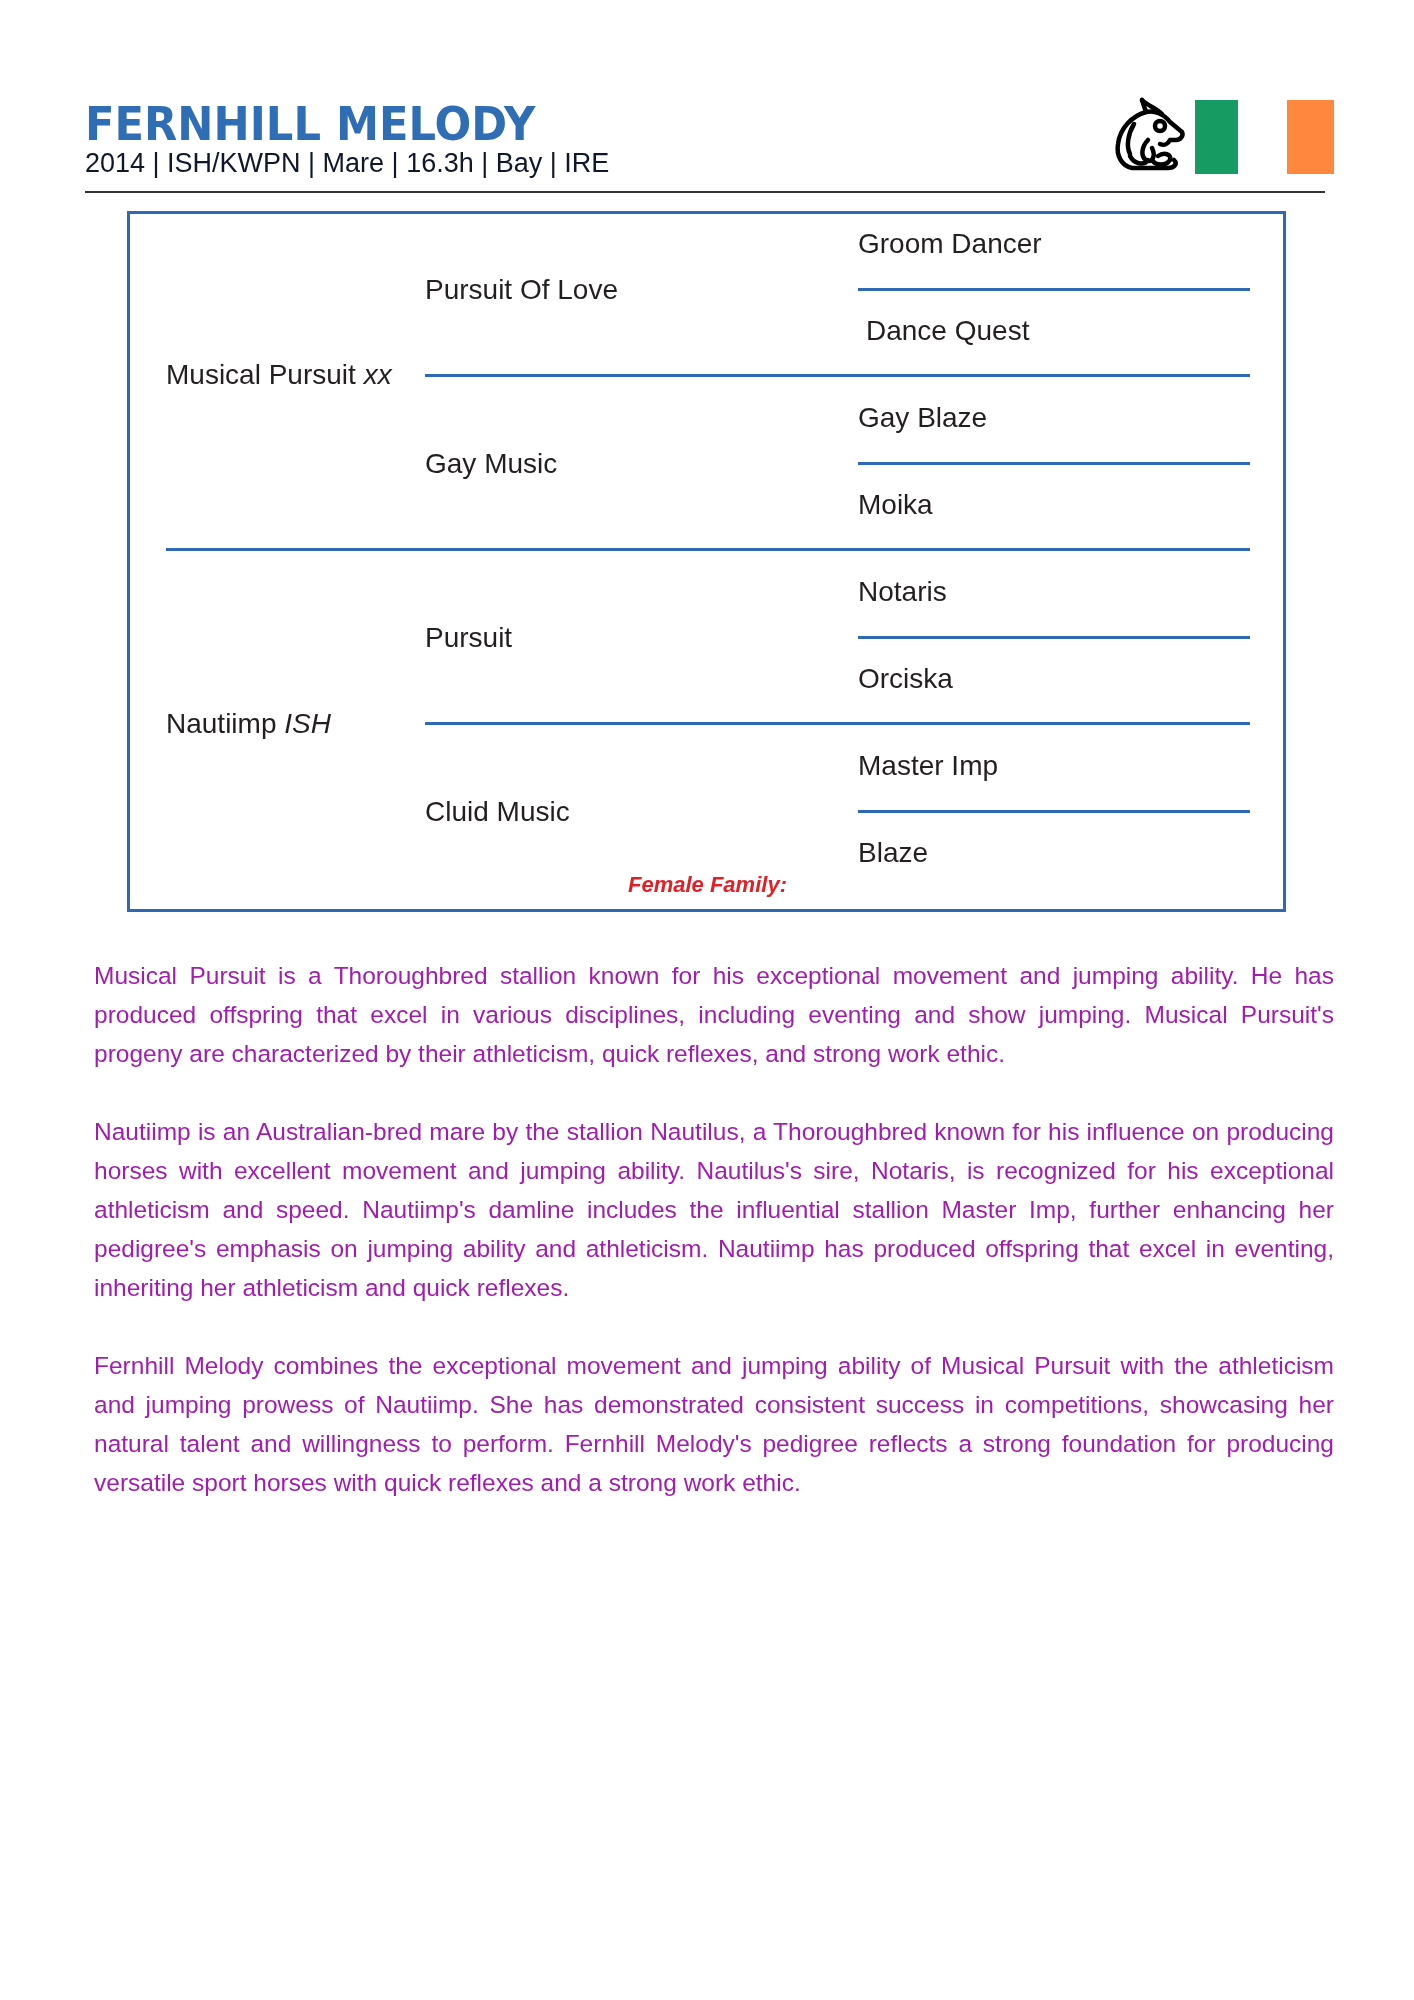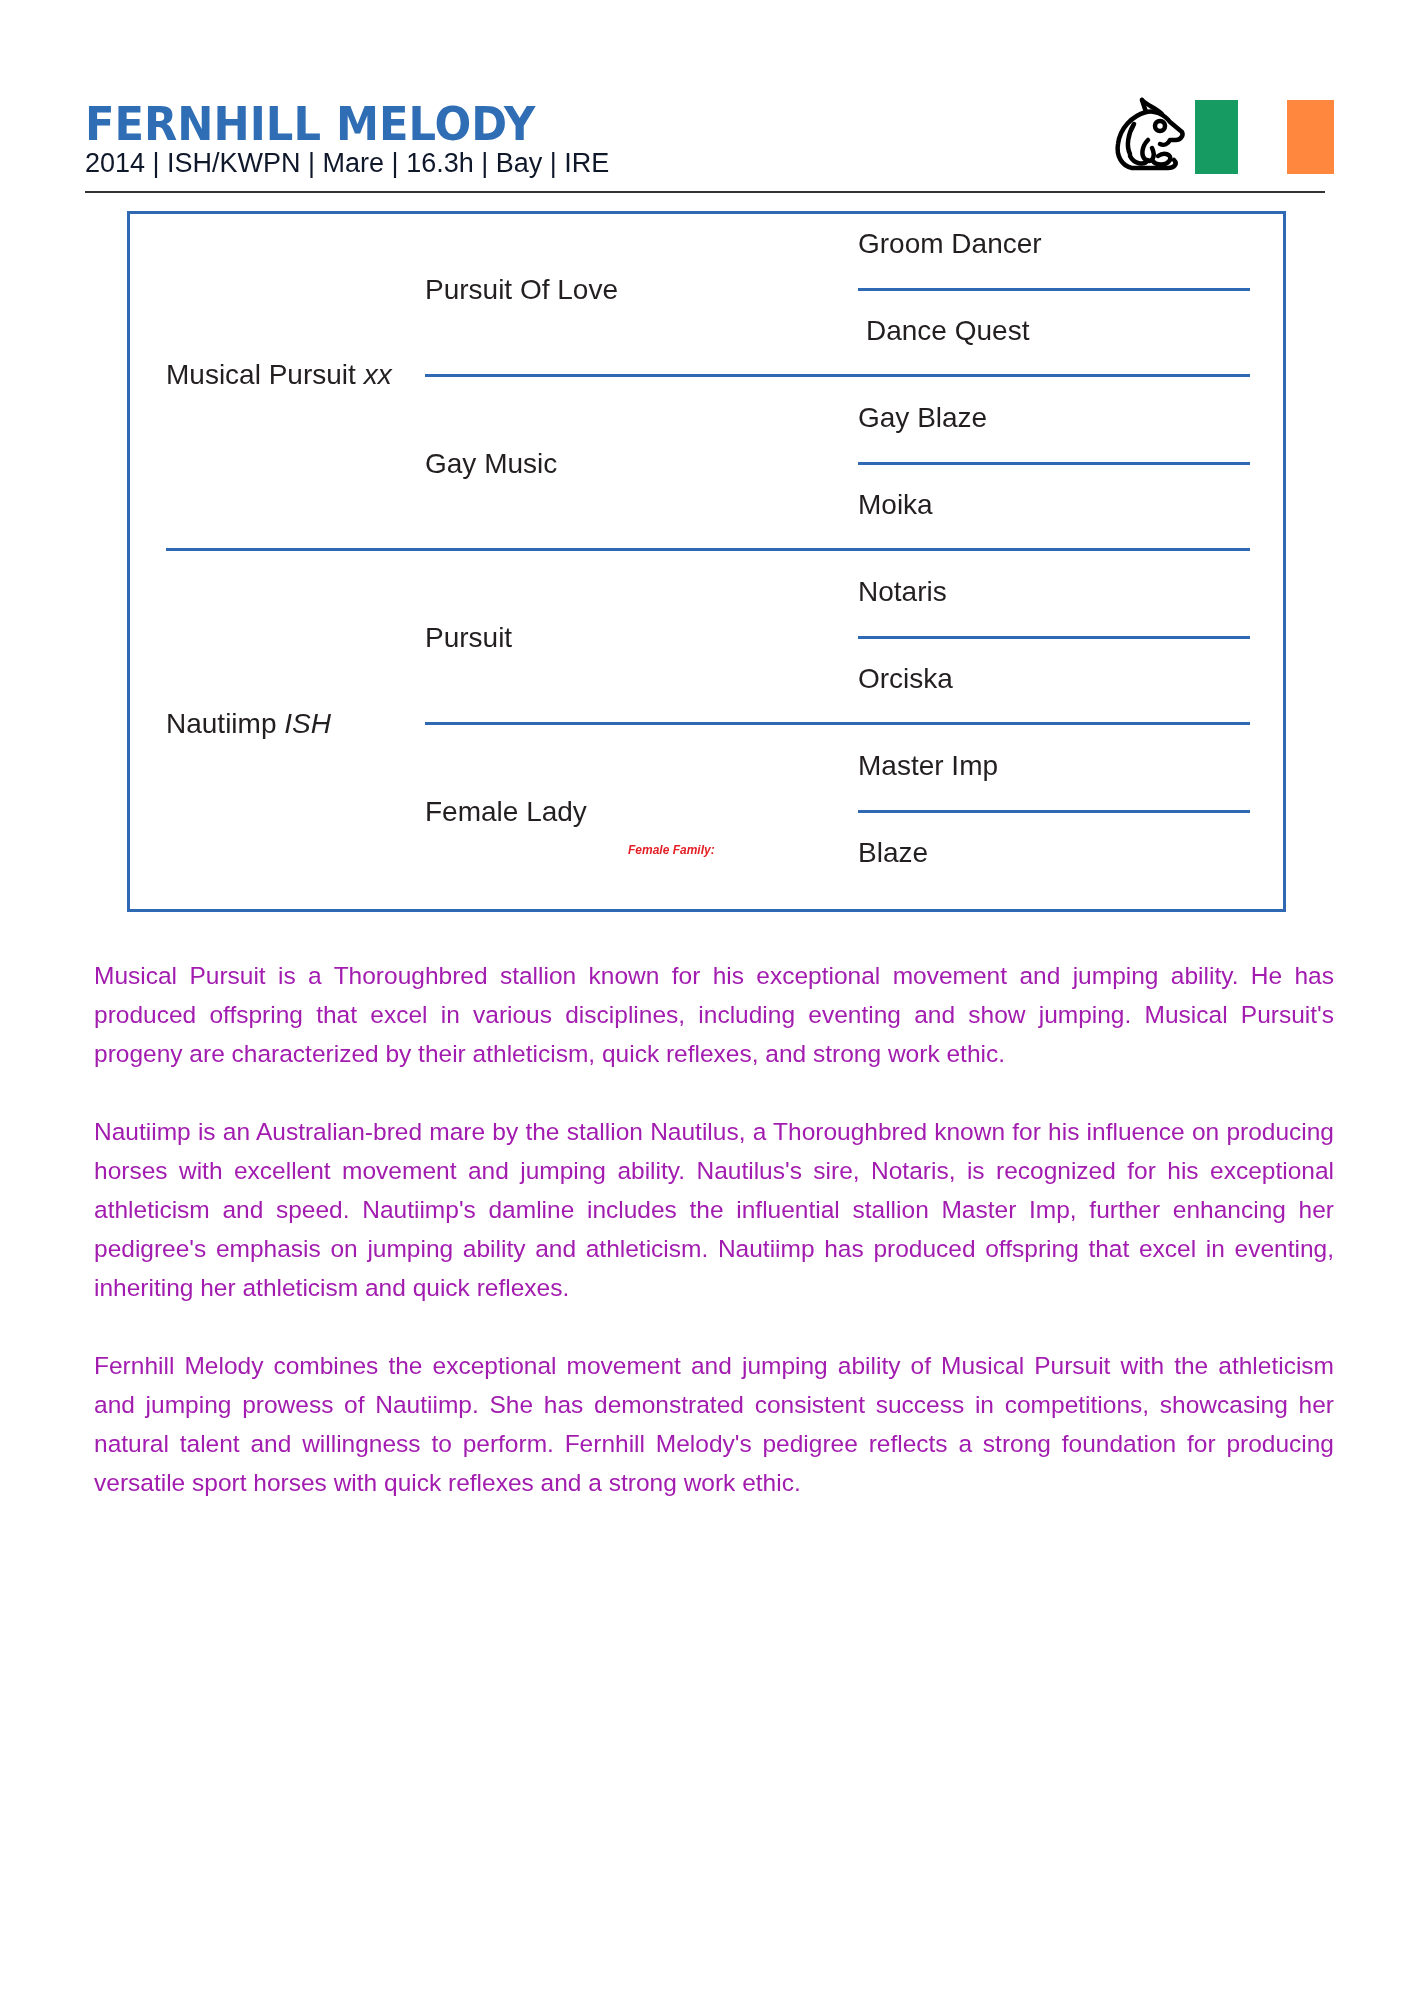--- a/index.html
+++ b/index.html
@@ -11,21 +11,21 @@
   .flag { position:absolute; left:1195px; top:100px; width:139px; height:74px; display:flex; }
   .flag .band { height:100%; }
   .flag .green { width:43px; background:#169b62; }
   .flag .white { width:49px; background:#ffffff; }
   .flag .orange { width:47px; background:#ff883e; }
 
   .pedigree { position:absolute; left:127px; top:211px; width:1153px; height:695px; border:3px solid #2f69b3; box-sizing:content-box; }
   .hline { position:absolute; height:3px; background:#2f69b3; }
   .pname { position:absolute; font-size:28px; line-height:1; color:#231f20; white-space:nowrap; }
   .pname i { font-style:italic; }
-  .female-family { position:absolute; left:628px; top:844px; font-size:12px; font-weight:bold; font-style:italic; color:#e31e24; line-height:1; }
+  .female-family { position:absolute; left:628px; top:874px; font-size:22px; font-weight:bold; font-style:italic; color:#e31e24; line-height:1; }
 
   .body-text { position:absolute; left:86px; width:1240px; font-size:24.5px; line-height:39px; color:#a21caf; text-align:justify; margin:8px; }
 </style>
 </head>
 <body>
 
 <h1 class="title">FERNHILL MELODY</h1>
 <div class="subtitle">2014 | ISH/KWPN | Mare | 16.3h | Bay | IRE</div>
 
 <div class="logo">
@@ -62,21 +62,21 @@
   <div class="pname" style="left:36px; top:147px;">
     <span>Musical Pursuit</span> <i>xx</i>
   </div>
   <div class="pname" style="left:36px; top:496px;">
     <span>Nautiimp</span> <i>ISH</i>
   </div>
 
   <div class="pname" style="left:295px; top:62px;">Pursuit Of Love</div>
   <div class="pname" style="left:295px; top:236px;">Gay Music</div>
   <div class="pname" style="left:295px; top:410px;">Pursuit</div>
-  <div class="pname" style="left:295px; top:584px;">Female Lady</div>
+  <div class="pname" style="left:295px; top:584px;">Cluid Music</div>
 
   <div class="pname" style="left:728px; top:16px;">Groom Dancer</div>
   <div class="pname" style="left:736px; top:103px;">Dance Quest</div>
   <div class="pname" style="left:728px; top:190px;">Gay Blaze</div>
   <div class="pname" style="left:728px; top:277px;">Moika</div>
   <div class="pname" style="left:728px; top:364px;">Notaris</div>
   <div class="pname" style="left:728px; top:451px;">Orciska</div>
   <div class="pname" style="left:728px; top:538px;">Master Imp</div>
   <div class="pname" style="left:728px; top:625px;">Blaze</div>
 </div>

